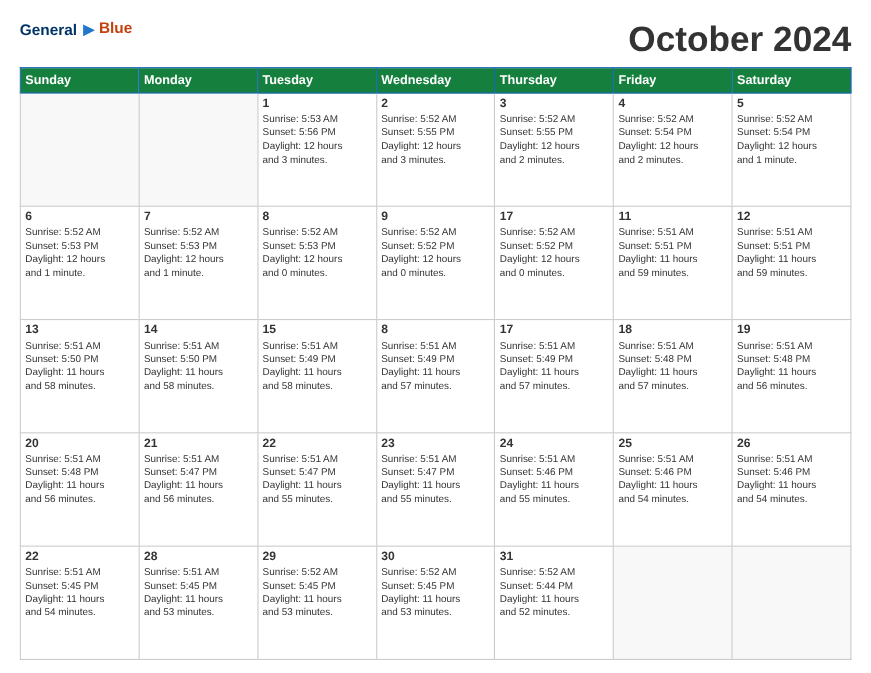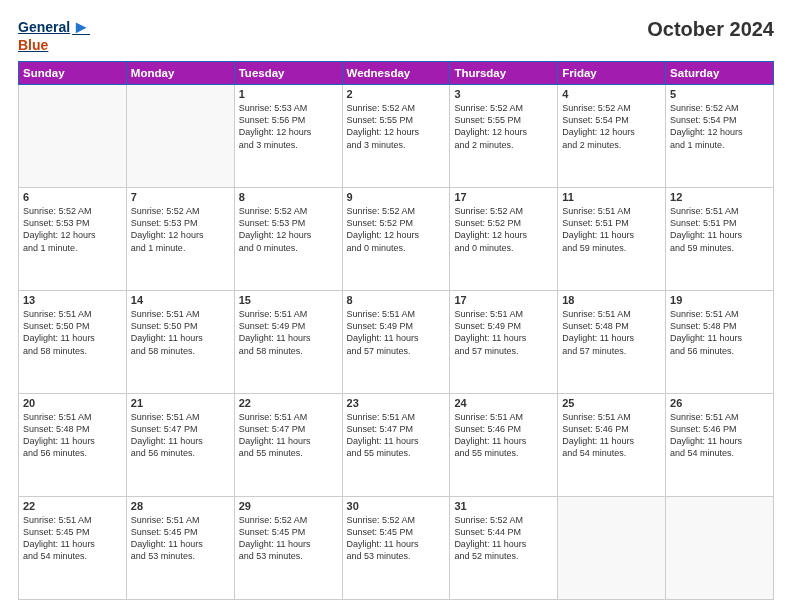--- a/index.html
+++ b/index.html
@@ -18,27 +18,25 @@
       flex-direction: column;
     }
     .header {
       display: flex;
       justify-content: space-between;
       align-items: flex-start;
       margin-bottom: 8px;
     }
     .logo {
       display: flex;
-      flex-direction: column;
       align-items: flex-start;
       font-size: 15px;
       font-weight: bold;
       color: #003366;
       line-height: 1.1;
-      text-decoration: underline;
     }
     .logo-top {
       display: flex;
       align-items: center;
     }
     .logo-general {
       font-size: 14px;
       font-weight: bold;
       color: #003366;
     }
@@ -49,38 +47,38 @@
     }
     .logo-arrow {
       color: #2277cc;
       font-size: 18px;
       margin-left: 2px;
     }
     .title-block {
       text-align: right;
     }
     .month-title {
-      font-size: 20px;
+      font-size: 32px;
       font-weight: bold;
       color: #333;
       line-height: 1.1;
     }
     .location {
       font-size: 14px;
       color: #555;
     }
     .calendar {
       flex: 1;
       border: 1px solid #bbb;
       border-collapse: collapse;
       width: 100%;
       table-layout: fixed;
     }
     .calendar th {
-      background: #a21caf;
+      background: #15803d;
       color: #fff;
       font-size: 11.5px;
       font-weight: bold;
       padding: 5px 4px;
       text-align: left;
       border: 1px solid #1a66bb;
     }
     .calendar td {
       border: 1px solid #ccc;
       vertical-align: top;

